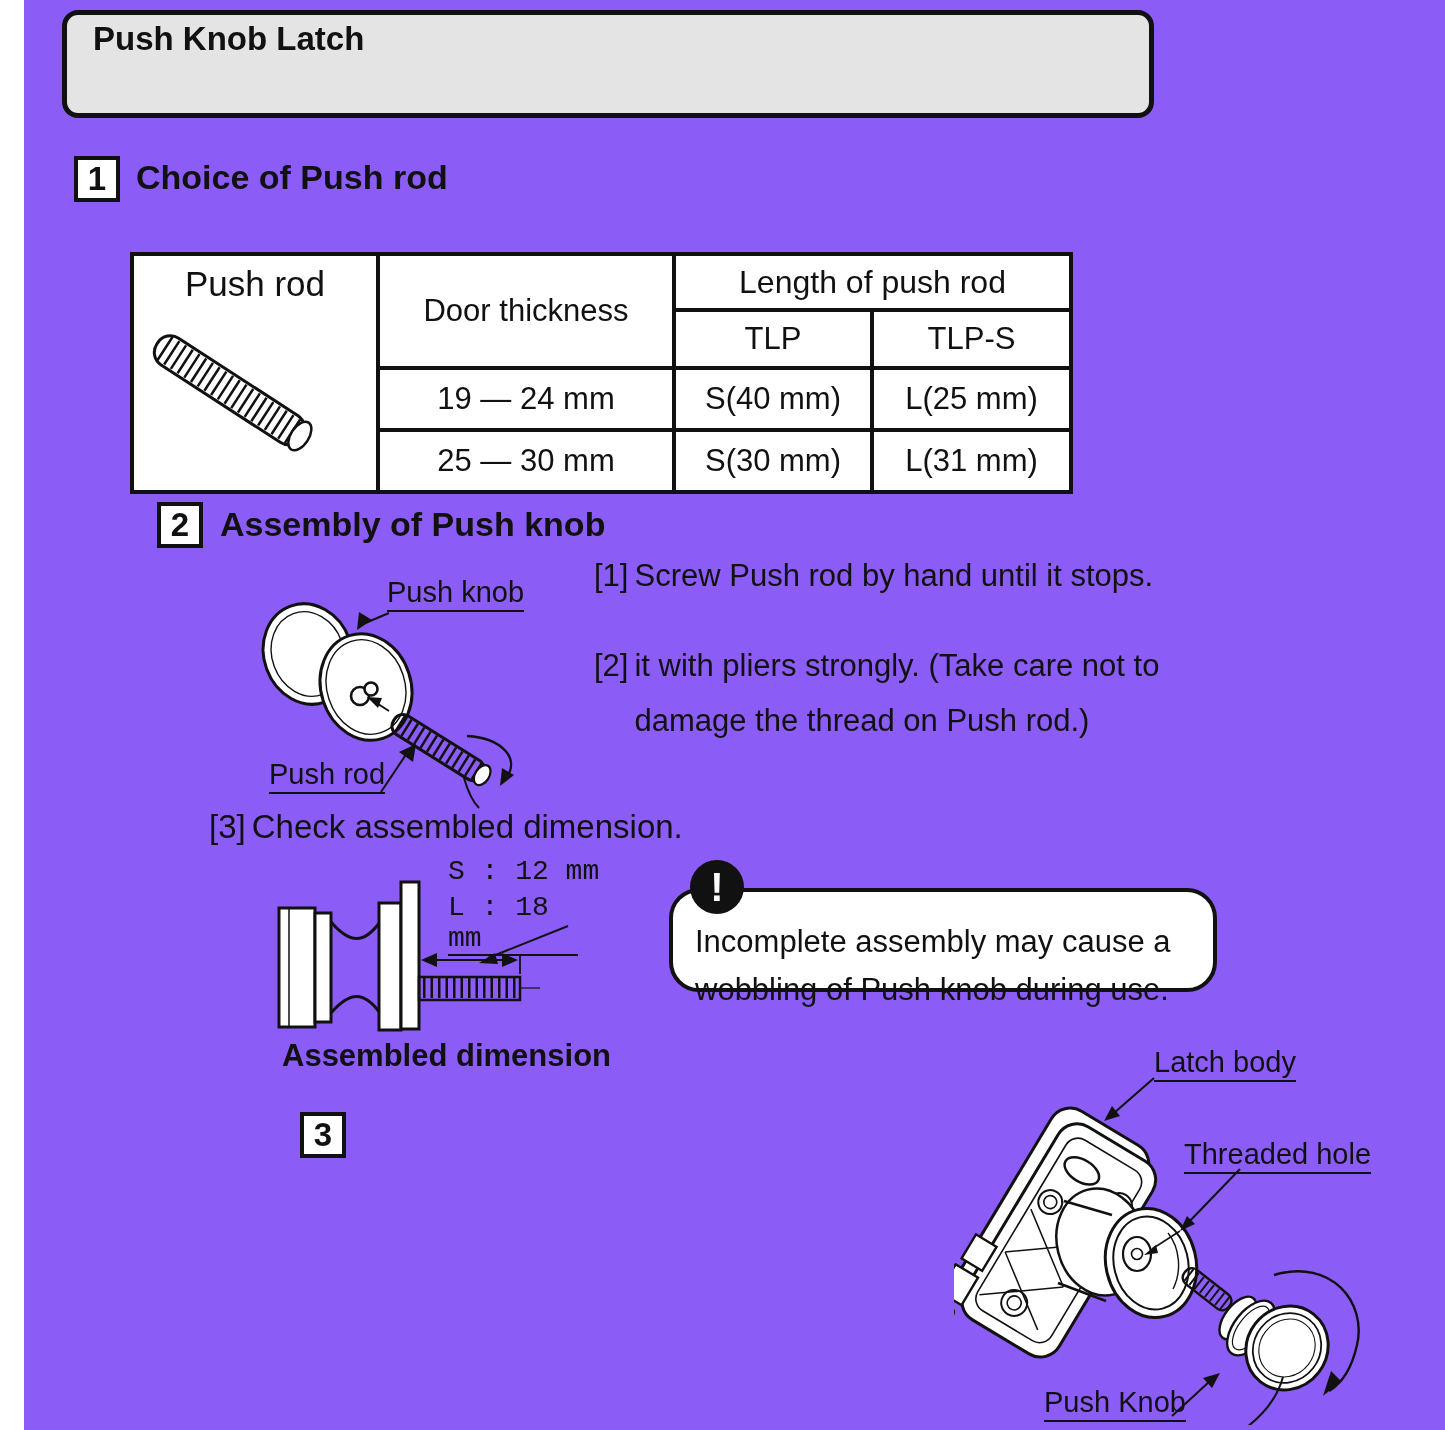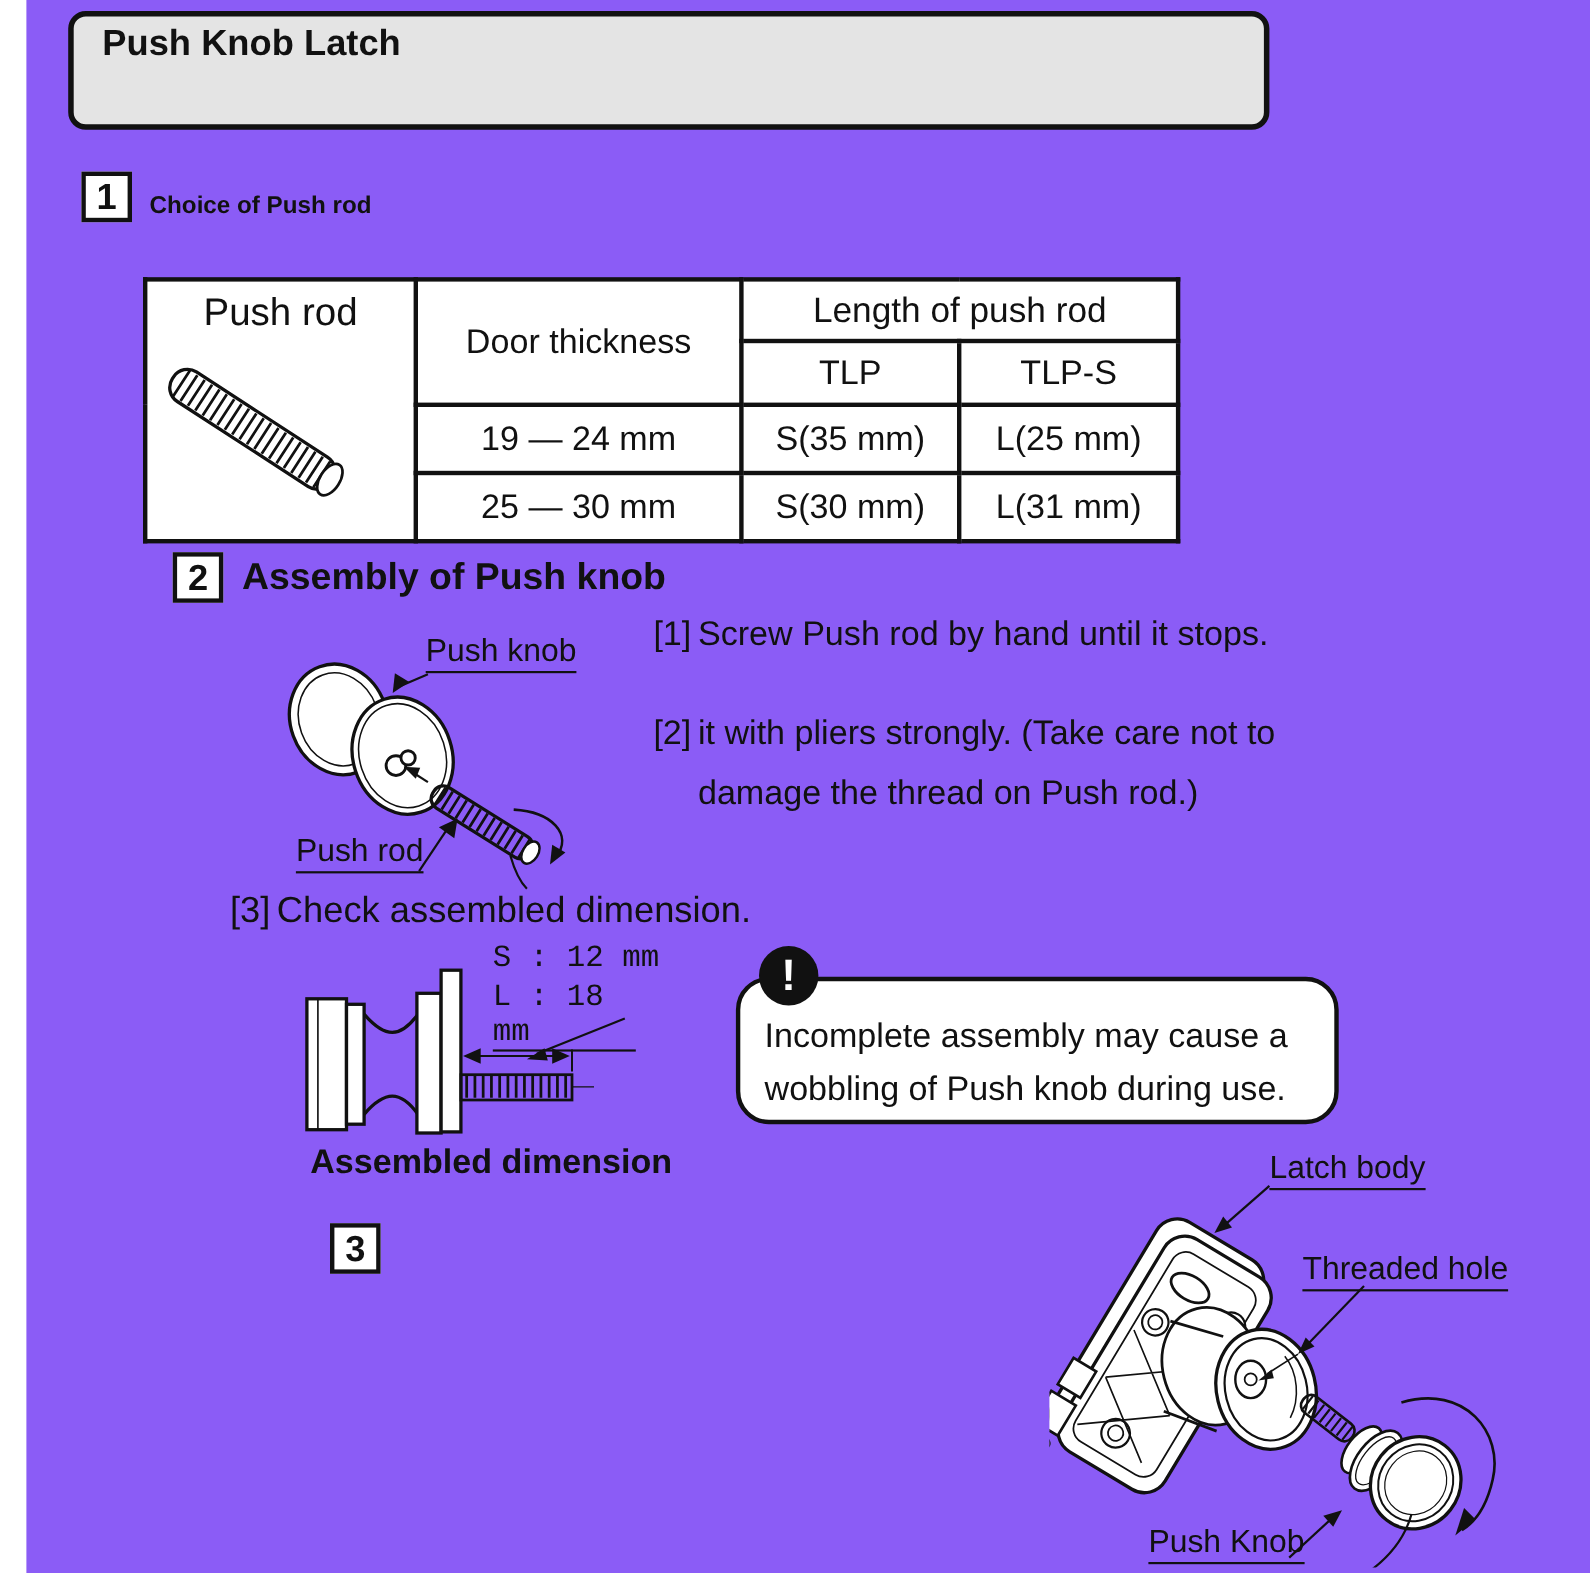--- a/index.html
+++ b/index.html
@@ -23,42 +23,42 @@
                  font-size:31px;padding:0;background:#fff;}
   #spec-table td.rodcell{vertical-align:top;}
   .rodhead{font-size:35px;padding-top:8px;}
   
   .step{display:flex;align-items:flex-start;}
   .stepmark{flex:0 0 auto;margin-right:6px;}
   
   .dlabel{font-size:29px;border-bottom:2px solid #111;padding-bottom:1px;display:inline-block;}
   .plain{font-size:28px;font-family:Liberation Mono, monospace;}
   
-  #warnbox{left:645px;top:888px;width:548px;height:134px;border:4px solid #111;
+  #warnbox{left:645px;top:888px;width:548px;height:104px;border:4px solid #111;
            border-radius:30px;box-sizing:border-box;background:#fff;}
   #warnbox .wtext{position:absolute;left:22px;top:26px;font-size:31px;line-height:48px;}
   #warncircle{left:666px;top:860px;width:54px;height:54px;background:#111;border-radius:50%;
               display:flex;align-items:center;justify-content:center;}
   #warncircle span{color:#fff;font-size:40px;font-weight:bold;line-height:1;}
   svg{display:block;}
   .ink{stroke:#111;fill:none;}
 </style>
 </head>
 <body>
 
 <div id="page">
 
   <div class="abs" id="banner">
     <div class="l1">Push Knob Latch</div>
   </div>
 
   <div class="abs secbox" style="left:50px;top:156px;">
     <span>1</span>
   </div>
-  <div class="abs sechead" style="left:112px;top:174px;font-size:22px;">Choice of Push rod</div>
+  <div class="abs sechead" style="left:112px;top:158px;font-size:34px;">Choice of Push rod</div>
 
   <table class="abs" id="spec-table" style="left:106px;top:252px;width:939px;">
     <colgroup>
         <col style="width:246px">
         <col style="width:296px">
         <col style="width:198px">
         <col style="width:199px">
       </colgroup>
     <tbody>
         <tr style="height:56px;">
@@ -74,21 +74,21 @@
       </td>
       <td rowspan="2">Door thickness</td>
       <td colspan="2" style="font-size:32px;">Length of push rod</td>
     </tr>
     <tr style="height:58px;">
       <td>TLP</td>
       <td>TLP-S</td>
     </tr>
     <tr style="height:62px;">
       <td>19 — 24 mm</td>
-      <td>S(35 mm)</td>
+      <td>S(40 mm)</td>
       <td>L(25 mm)</td>
     </tr>
     <tr style="height:62px;">
       <td>25 — 30 mm</td>
       <td>S(30 mm)</td>
       <td>L(31 mm)</td>
     </tr>
   </tbody>
     </table>
 

